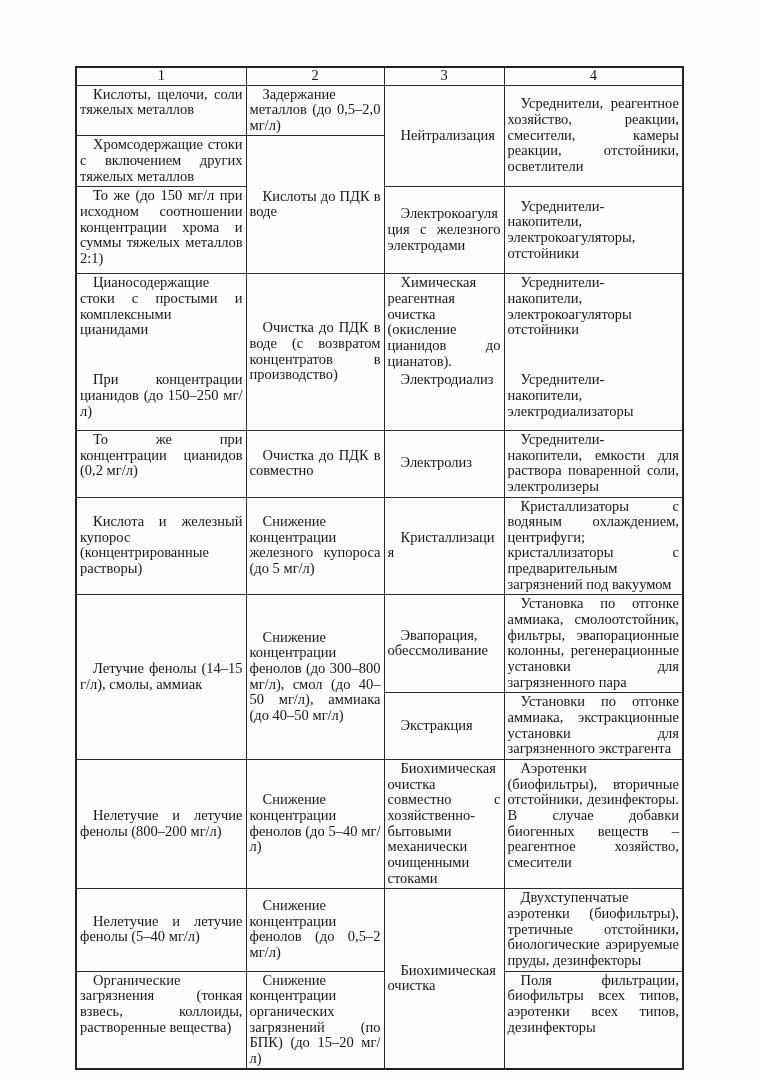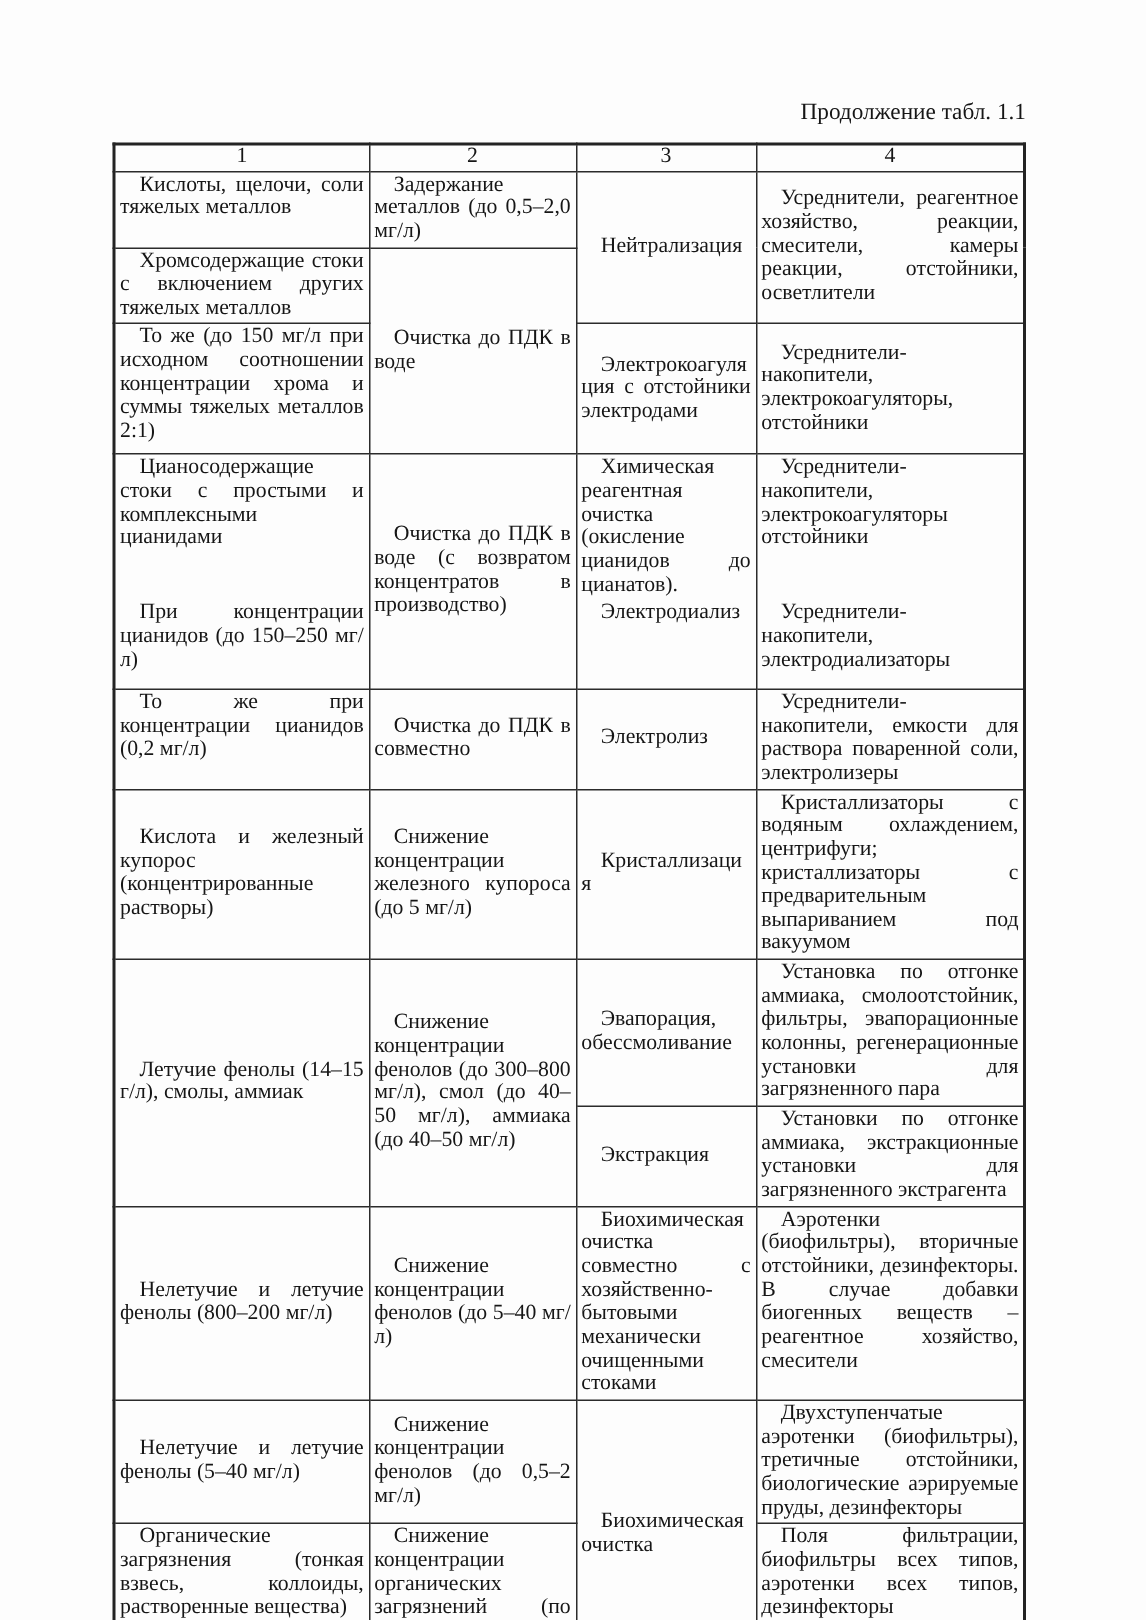--- a/index.html
+++ b/index.html
@@ -51,21 +51,20 @@
   }
   td.vtop { vertical-align: top; }
   td.bb0 { border-bottom: none; }
   td.bt0 { border-top: none; }
 </style>
 </head>
 <body>
 
 <div class="page">
 
-  <div class="doc-caption">Продолжение табл. 1.1</div>
 
   <table class="main-table">
     <colgroup>
       <col class="c1">
         <col class="c2">
         <col class="c3">
         <col class="c4">
     </colgroup>
     <thead>
       <tr style="height:18px;">
@@ -77,25 +76,25 @@
     </thead>
     <tbody>
       <tr style="height:28px;">
         <td class="vtop">Кислоты, щелочи, соли тяжелых металлов</td>
         <td class="vtop">Задержание металлов (до 0,5–2,0 мг/л)</td>
         <td rowspan="2">Нейтрализация</td>
         <td rowspan="2">Усреднители, реагентное хозяйство, реакции, смесители, камеры реакции, отстойники, осветлители</td>
       </tr>
       <tr style="height:50px;">
         <td class="vtop">Хромсодержащие стоки с включением других тяжелых металлов</td>
-        <td rowspan="2">Очистка до ПДК в воде</td>
+        <td rowspan="2">Кислоты до ПДК в воде</td>
       </tr>
       <tr style="height:87px;">
         <td class="vtop">То же (до 150 мг/л при исходном соотношении концентрации хрома и суммы тяжелых металлов 2:1)</td>
-        <td>Электрокоагуляция с отстойники электродами</td>
+        <td>Электрокоагуляция с железного электродами</td>
         <td>Усреднители-накопители, электрокоагуляторы, отстойники</td>
       </tr>
       <tr style="height:62px;">
         <td class="vtop bb0">Цианосодержащие стоки с простыми и комплексными цианидами</td>
         <td rowspan="2">Очистка до ПДК в воде (с возвратом концентратов в производство)</td>
         <td class="vtop bb0">Химическая реагентная очистка (окисление цианидов до цианатов).</td>
         <td class="vtop bb0">Усреднители-накопители, электрокоагуляторы отстойники</td>
       </tr>
       <tr style="height:59px;margin-left:28px;">
         <td class="vtop bt0">При концентрации цианидов (до 150–250 мг/л)</td>
@@ -105,21 +104,21 @@
       <tr style="height:53px;margin-left:40px;">
         <td class="vtop">То же при концентрации цианидов (0,2 мг/л)</td>
         <td>Очистка до ПДК в совместно</td>
         <td>Электролиз</td>
         <td class="vtop">Усреднители-накопители, емкости для раствора поваренной соли, электролизеры</td>
       </tr>
       <tr style="height:80px;">
         <td>Кислота и железный купорос (концентрированные растворы)</td>
         <td>Снижение концентрации железного купороса (до 5 мг/л)</td>
         <td>Кристаллизация</td>
-        <td>Кристаллизаторы с водяным охлаждением, центрифуги; кристаллизаторы с предварительным выпариванием под вакуумом</td>
+        <td>Кристаллизаторы с водяным охлаждением, центрифуги; кристаллизаторы с предварительным загрязнений под вакуумом</td>
       </tr>
       <tr style="height:91px;">
         <td rowspan="2">Летучие фенолы (14–15 г/л), смолы, аммиак</td>
         <td rowspan="2">Снижение концентрации фенолов (до 300–800 мг/л), смол (до 40–50 мг/л), аммиака (до 40–50 мг/л)</td>
         <td>Эвапорация, обессмоливание</td>
         <td>Установка по отгонке аммиака, смолоотстойник, фильтры, эвапорационные колонны, регенерационные установки для загрязненного пара</td>
       </tr>
       <tr style="height:66px;">
         <td>Экстракция</td>
         <td>Установки по отгонке аммиака, экстракционные установки для загрязненного экстрагента</td>

